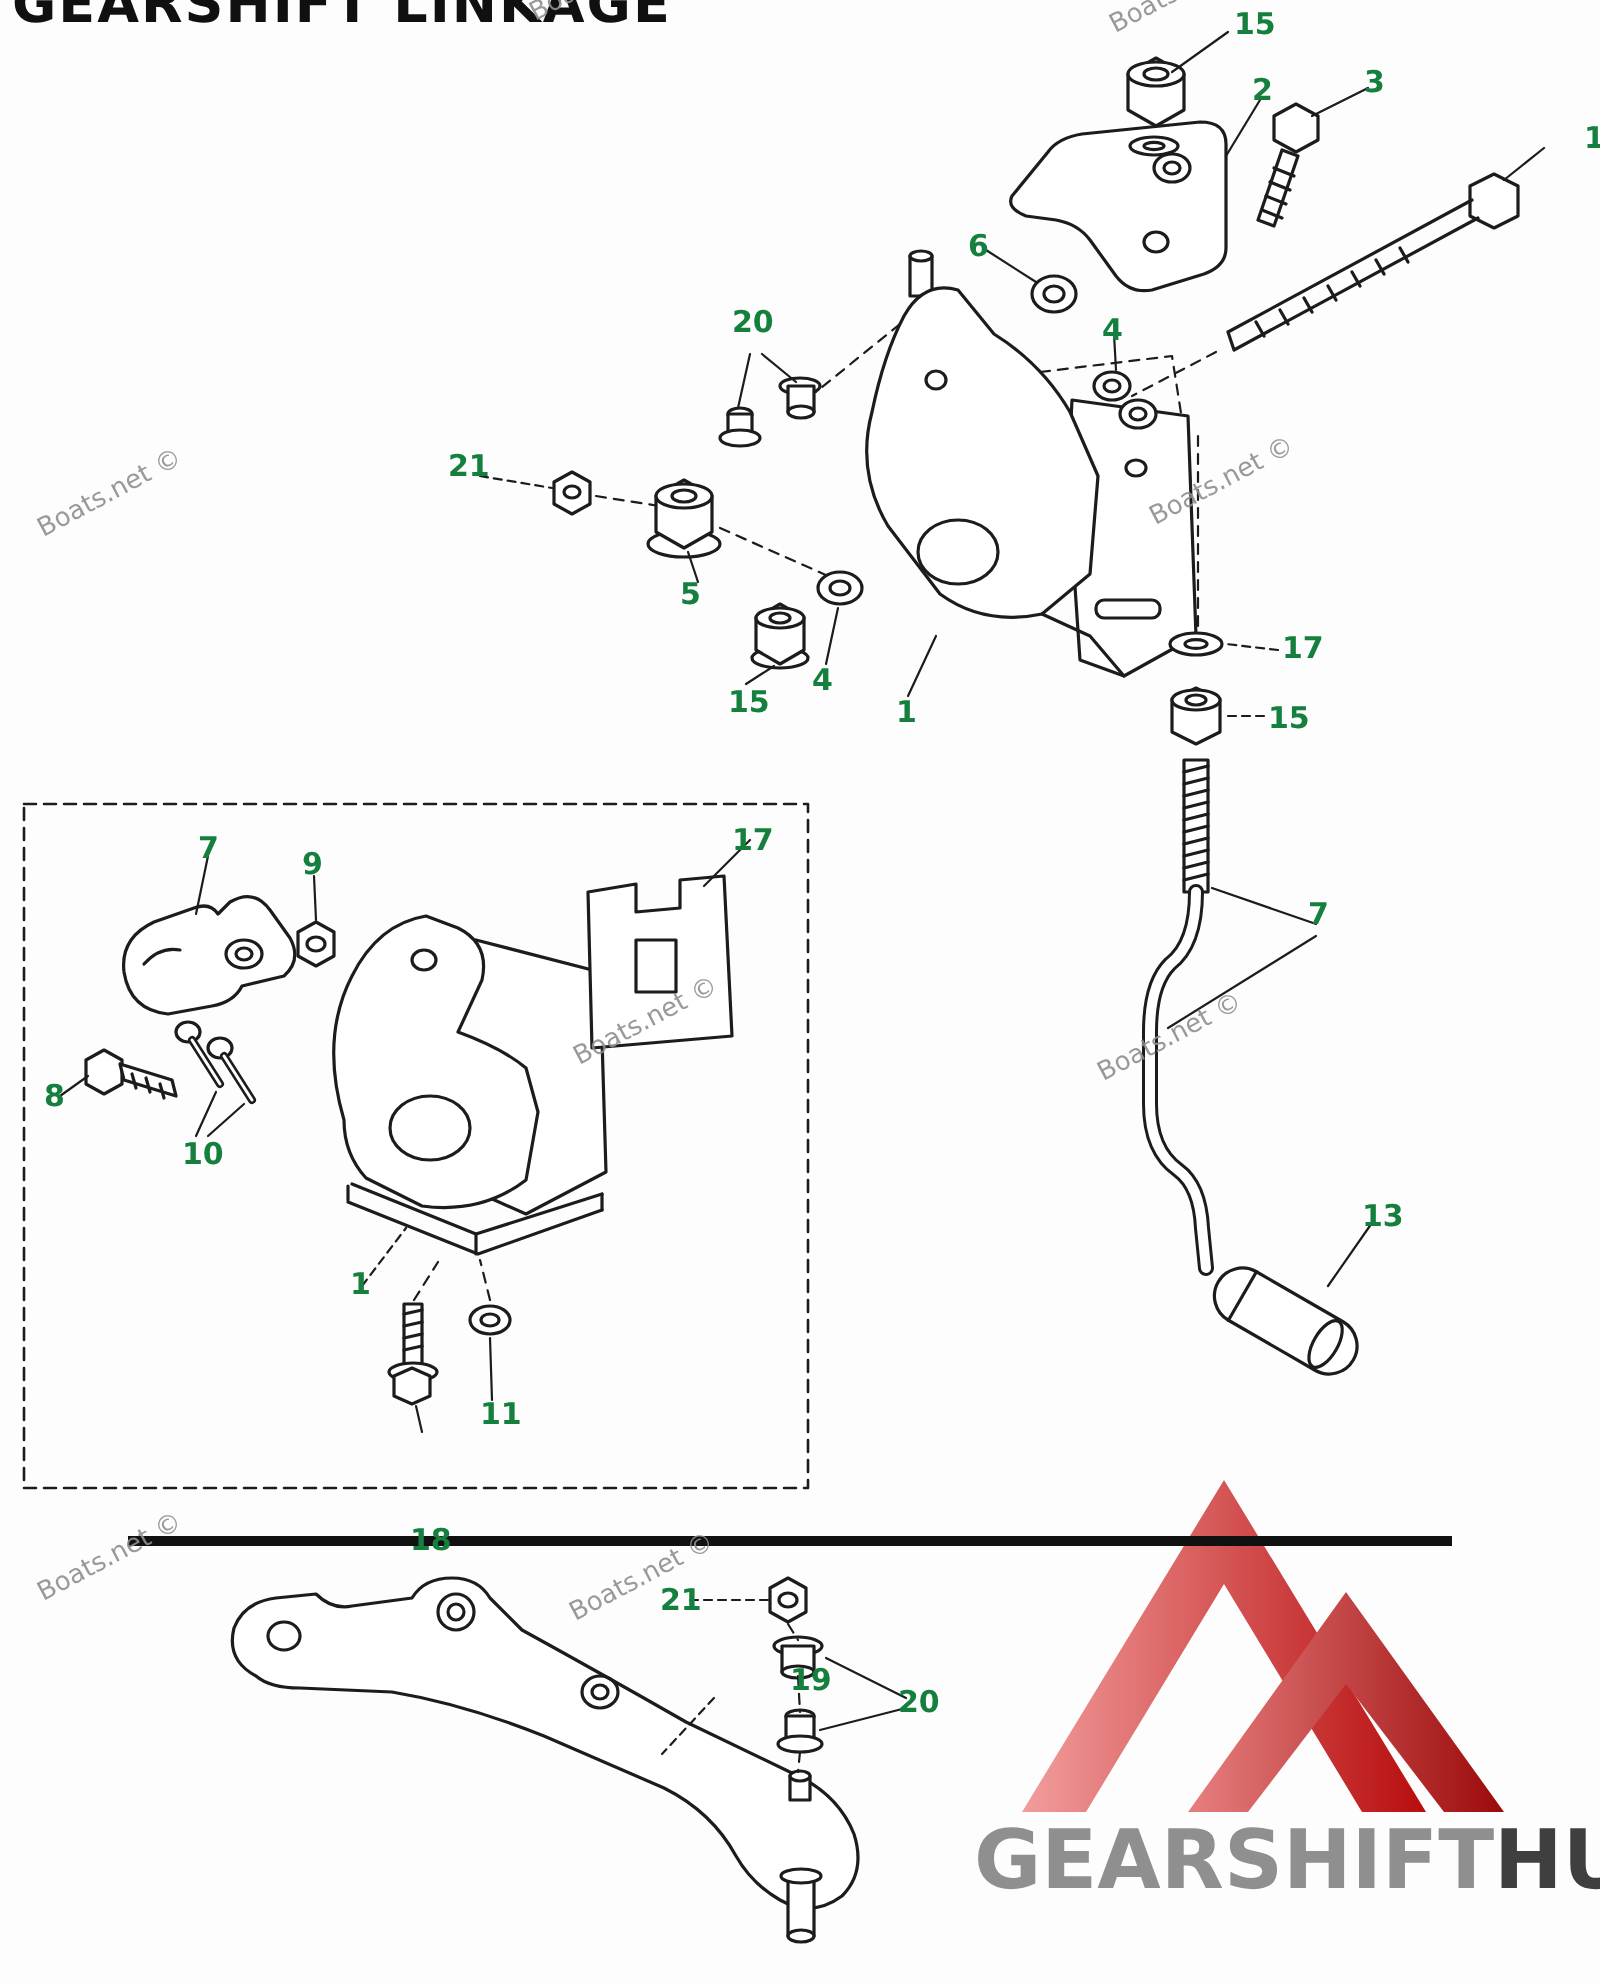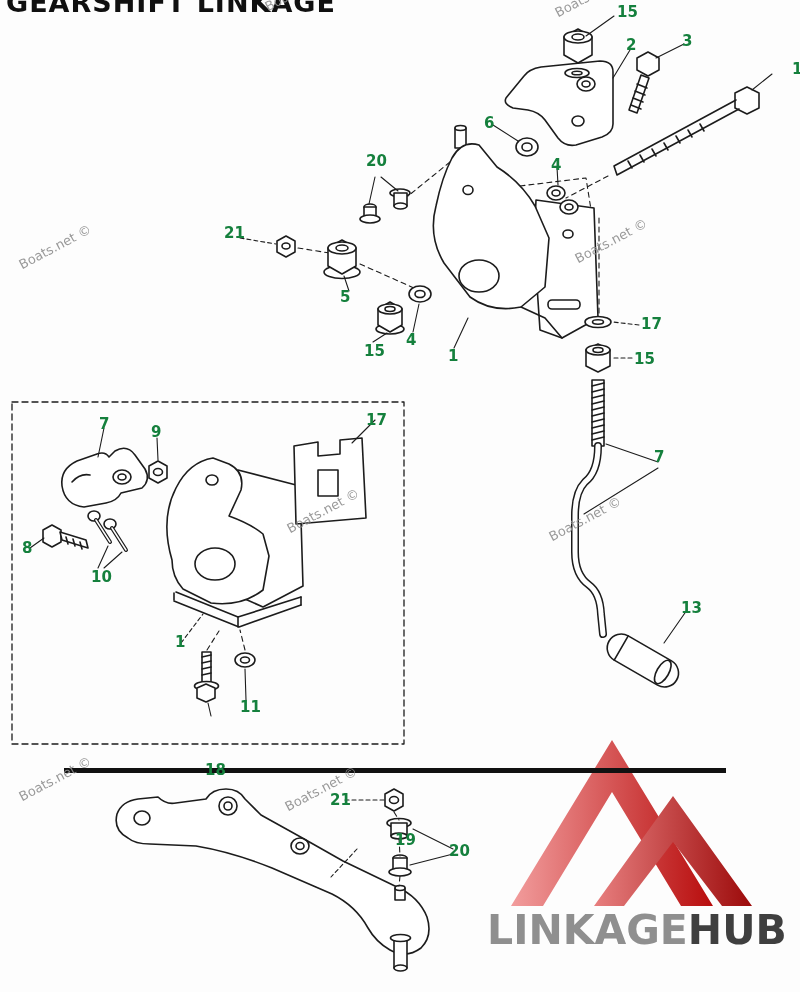--- a/index.html
+++ b/index.html
@@ -310,15 +310,15 @@
   <div class="callout" style="left: 240px; top: 700px;">11</div>
 
   <div class="callout" style="left: 330px; top: 793px;">21</div>
 
   <div class="callout" style="left: 351px; top: 833px; margin-left: 44px;">19</div>
 
   <div class="callout" style="left: 449px; top: 844px;">20</div>
 </div>
 
   <div class="logo-text">
-    <span class="logo-a">LINKAGE</span><span class="logo-b">HUB</span>
+    <span class="logo-a">GEARSHIFT</span><span class="logo-b">HUB</span>
   </div>
 </div>
 
 </body></html>

